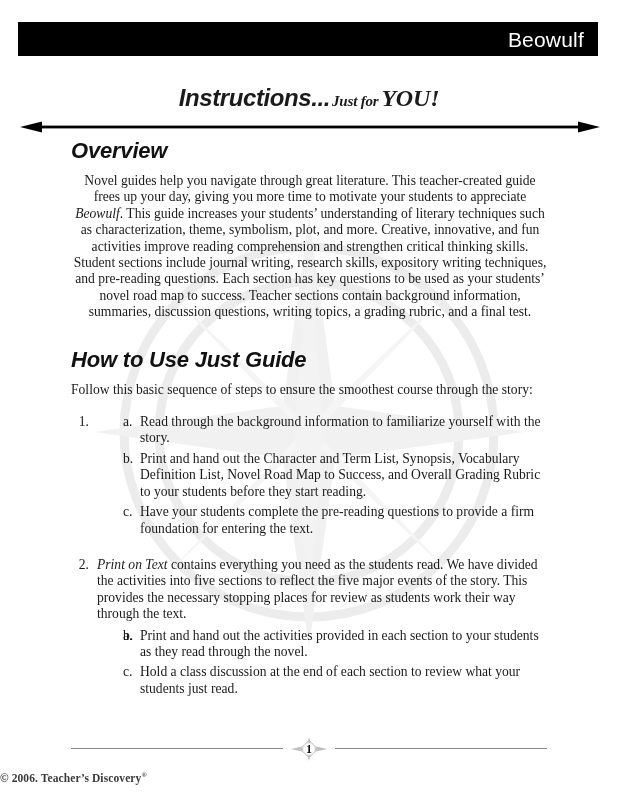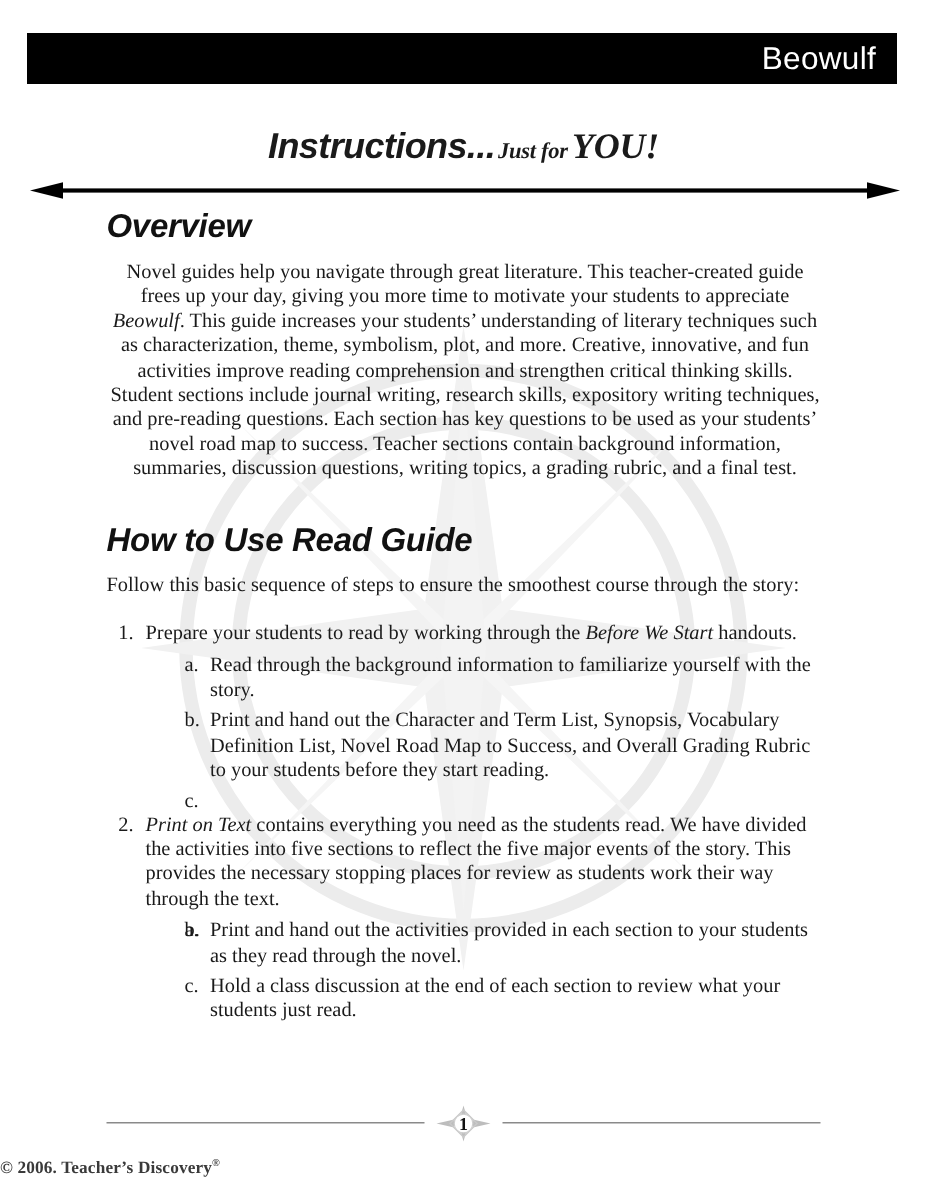--- a/index.html
+++ b/index.html
@@ -272,39 +272,39 @@
   <rect x="20" y="6.6" width="540" height="2.8" fill="#000"></rect>
 </svg>
 
 <div class="content">
 
   <h2 class="section-head">Overview</h2>
   <p class="body-text">
     <span>Novel guides help you navigate through great literature. This teacher-created guide frees up your day, giving you more time to motivate your students to appreciate </span><em>Beowulf</em><span>. This guide increases your students’ understanding of literary techniques such as characterization, theme, symbolism, plot, and more. Creative, innovative, and fun activities improve reading comprehension and strengthen critical thinking skills. Student sections include journal writing, research skills, expository writing techniques, and pre-reading questions. Each section has key questions to be used as your students’ novel road map to success. Teacher sections contain background information, summaries, discussion questions, writing topics, a grading rubric, and a final test.</span>
   </p>
 
-  <h2 class="section-head second">How to Use Read Guide</h2>
+  <h2 class="section-head second">How to Use Just Guide</h2>
   <p class="lead-text">Follow this basic sequence of steps to ensure the smoothest course through the story:</p>
 
   <ol class="level1">
 
     <li>
       <span class="marker">1.</span>
-      <span><span>Prepare your students to read by working through the </span><em>Before We Start</em><span> handouts.</span></span>
       <ol class="level2">
         <li>
           <span class="marker">a.</span>
           <span>Read through the background information to familiarize yourself with the story.</span>
         </li>
         <li>
           <span class="marker">b.</span>
           <span>Print and hand out the Character and Term List, Synopsis, Vocabulary Definition List, Novel Road Map to Success, and Overall Grading Rubric to your students before they start reading.</span>
         </li>
         <li>
           <span class="marker">c.</span>
+          <span>Have your students complete the pre-reading questions to provide a firm foundation for entering the text.</span>
         </li>
       </ol>
     </li>
 
     <li>
       <span class="marker">2.</span>
       <span><em>Print on Text</em><span> contains everything you need as the students read. We have divided the activities into five sections to reflect the five major events of the story. This provides the necessary stopping places for review as students work their way through the text.</span></span>
       <ol class="level2">
         <li>
           <span class="marker">a.</span>

